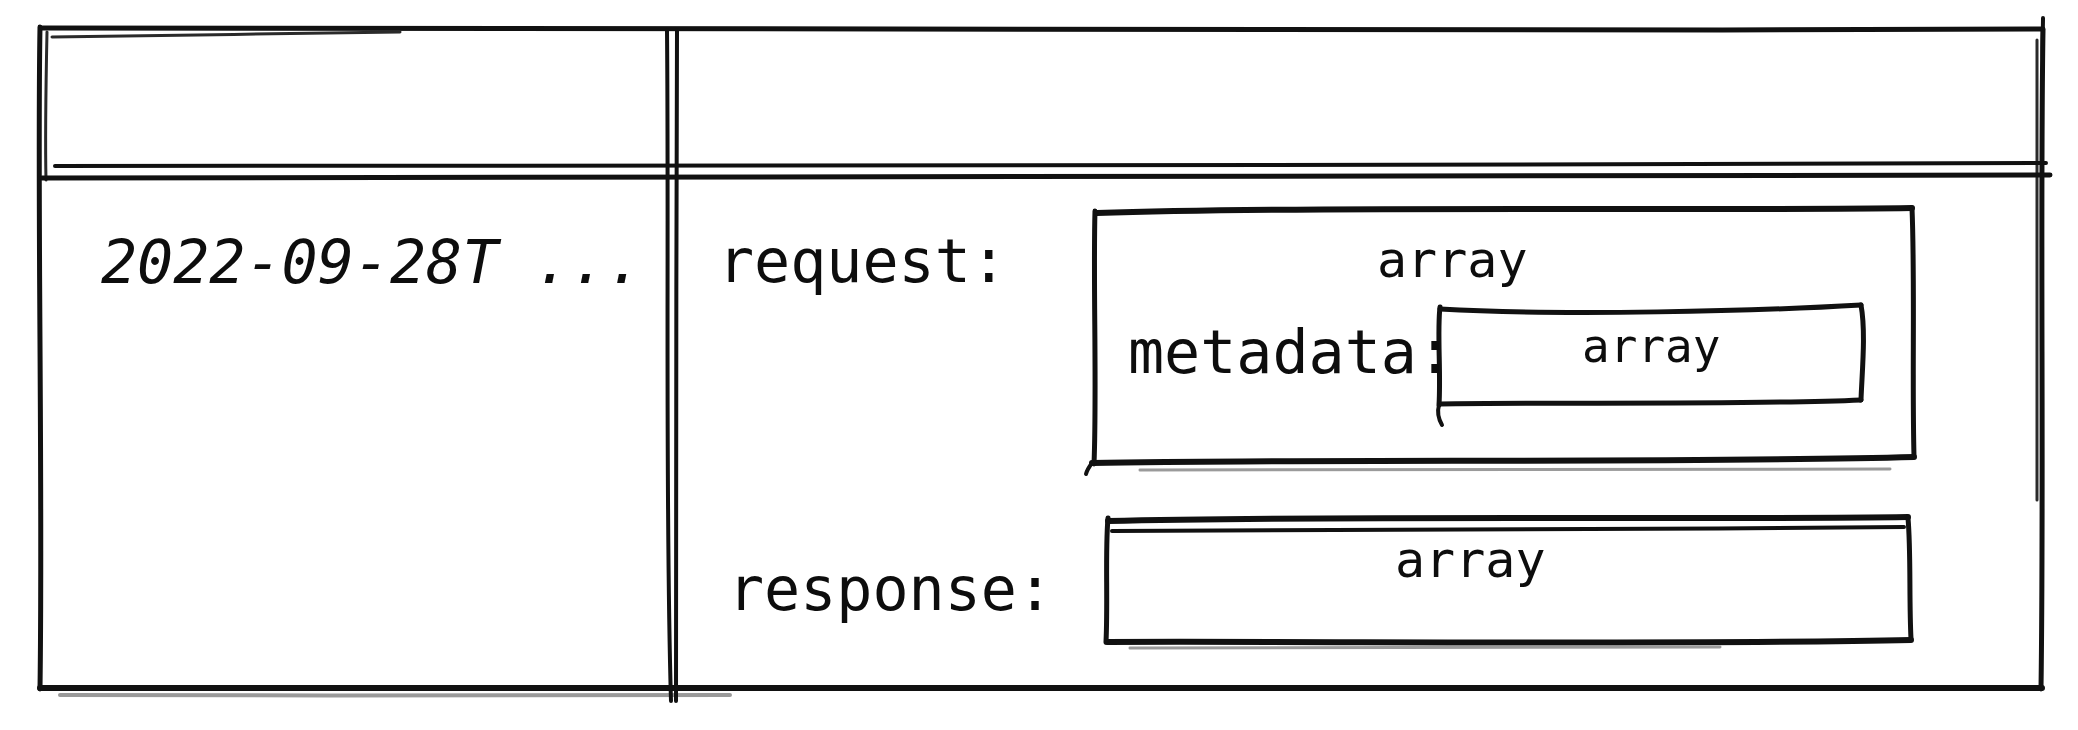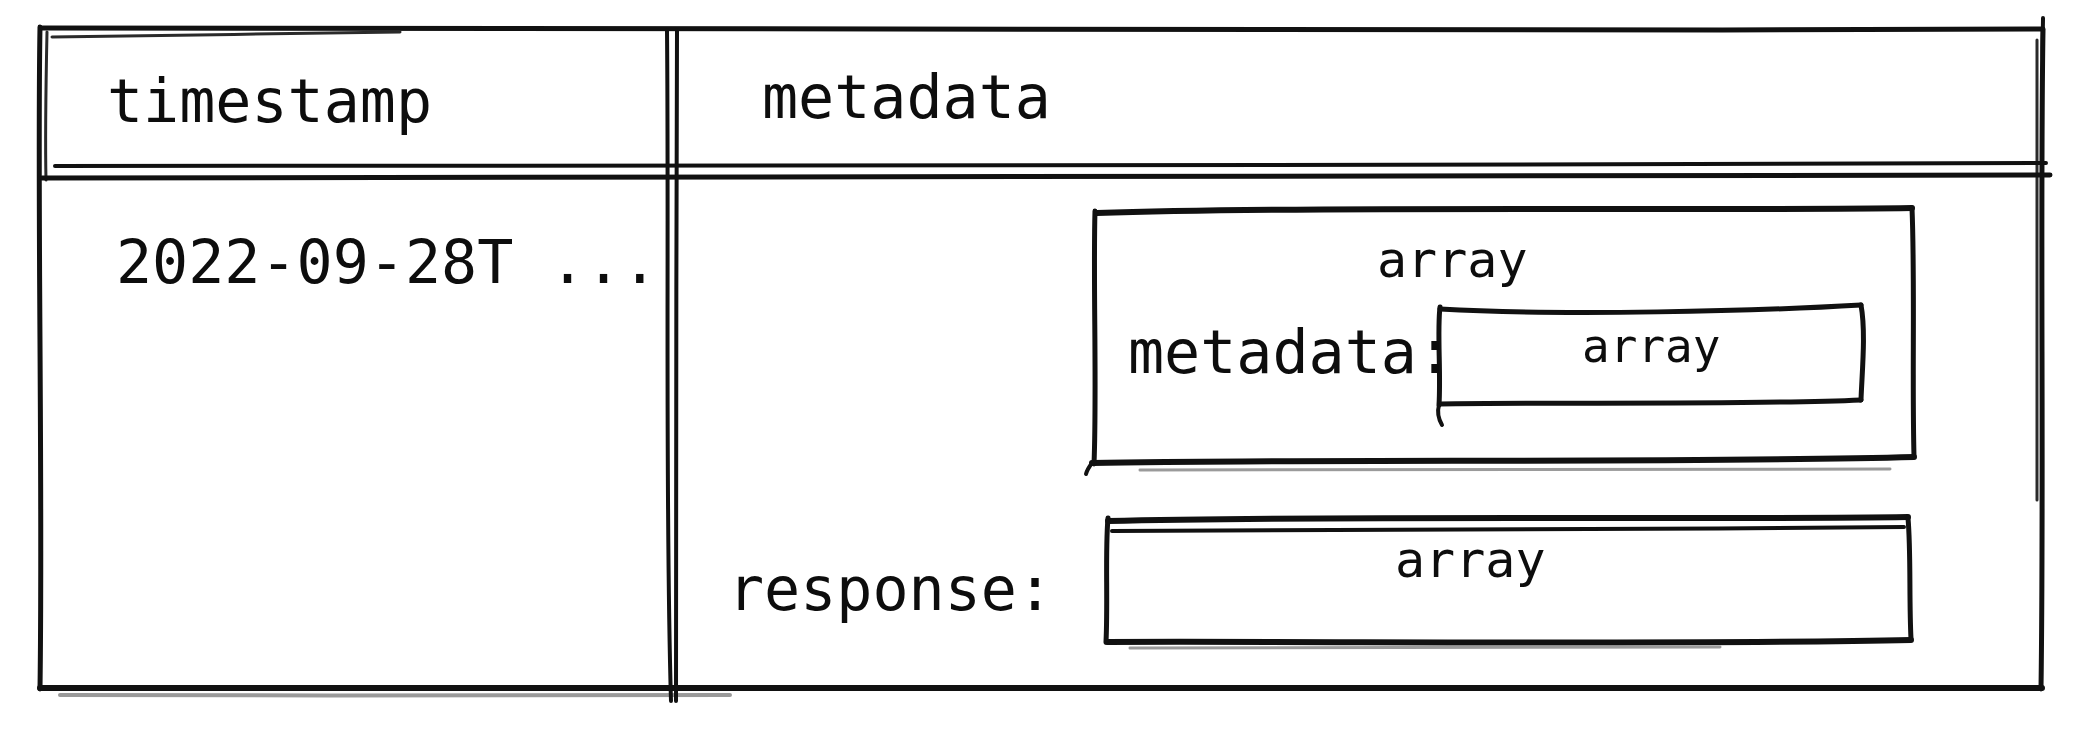--- a/index.html
+++ b/index.html
@@ -29,21 +29,21 @@
     white-space: pre;
     color: #0d0d0d;
   }
   .t60 { font-size: 60px; }
   .t50 { font-size: 50px; }
   .t46 { font-size: 46px; }
 
   
   .pos-col1-header   { left: 107px;  top: 71px;  }
   .pos-col2-header   { left: 762px;  top: 67px;  }
-  .pos-ts-value      { left: 116px;  top: 232px; }
+  .pos-ts-value      { left: 101px;  top: 232px; font-style: italic; }
   .pos-request-label { left: 718px;  top: 231px; }
   .pos-request-array { left: 1377px; top: 235px; }
   .pos-headers-label { left: 1128px; top: 322px; }
   .pos-headers-array { left: 1582px; top: 323px; }
   .pos-response-label{ left: 728px;  top: 559px; text-align: right; }
   .pos-response-array{ left: 1395px; top: 535px; }
 </style>
 </head>
 <body>
 
@@ -93,26 +93,25 @@
     <g stroke="#111111">
       <path d="M 1108,521 C 1350,515 1700,520 1908,517" stroke-width="6"></path>
       <path d="M 1112,531 C 1300,529 1620,530 1904,527" stroke-width="4"></path>
       <path d="M 1908,518 C 1911,552 1909,600 1911,639" stroke-width="5"></path>
       <path d="M 1911,640 C 1700,645 1300,641 1107,642" stroke-width="6"></path>
       <path d="M 1108,518 C 1105,552 1108,600 1106,642" stroke-width="5"></path>
       <path d="M 1130,648 C 1350,649 1550,648 1720,647" stroke-width="3" stroke="#9a9a9a"></path>
     </g>
   </svg>
 
-  <div class="txt t60 pos-col1-header">timestamp</div>
 
-  <div class="txt t60 pos-col2-header">metadata</div>
 
   <div class="txt t60 pos-ts-value">2022-09-28T ...</div>
 
+  <div class="txt t60 pos-request-label">request:</div>
 
   <div class="txt t50 pos-request-array">array</div>
 
   <div class="txt t60 pos-headers-label">metadata:</div>
 
   <div class="txt t46 pos-headers-array">array</div>
 
   <div class="txt t60 pos-response-label">response:</div>
 
   <div class="txt t50 pos-response-array">array</div>

